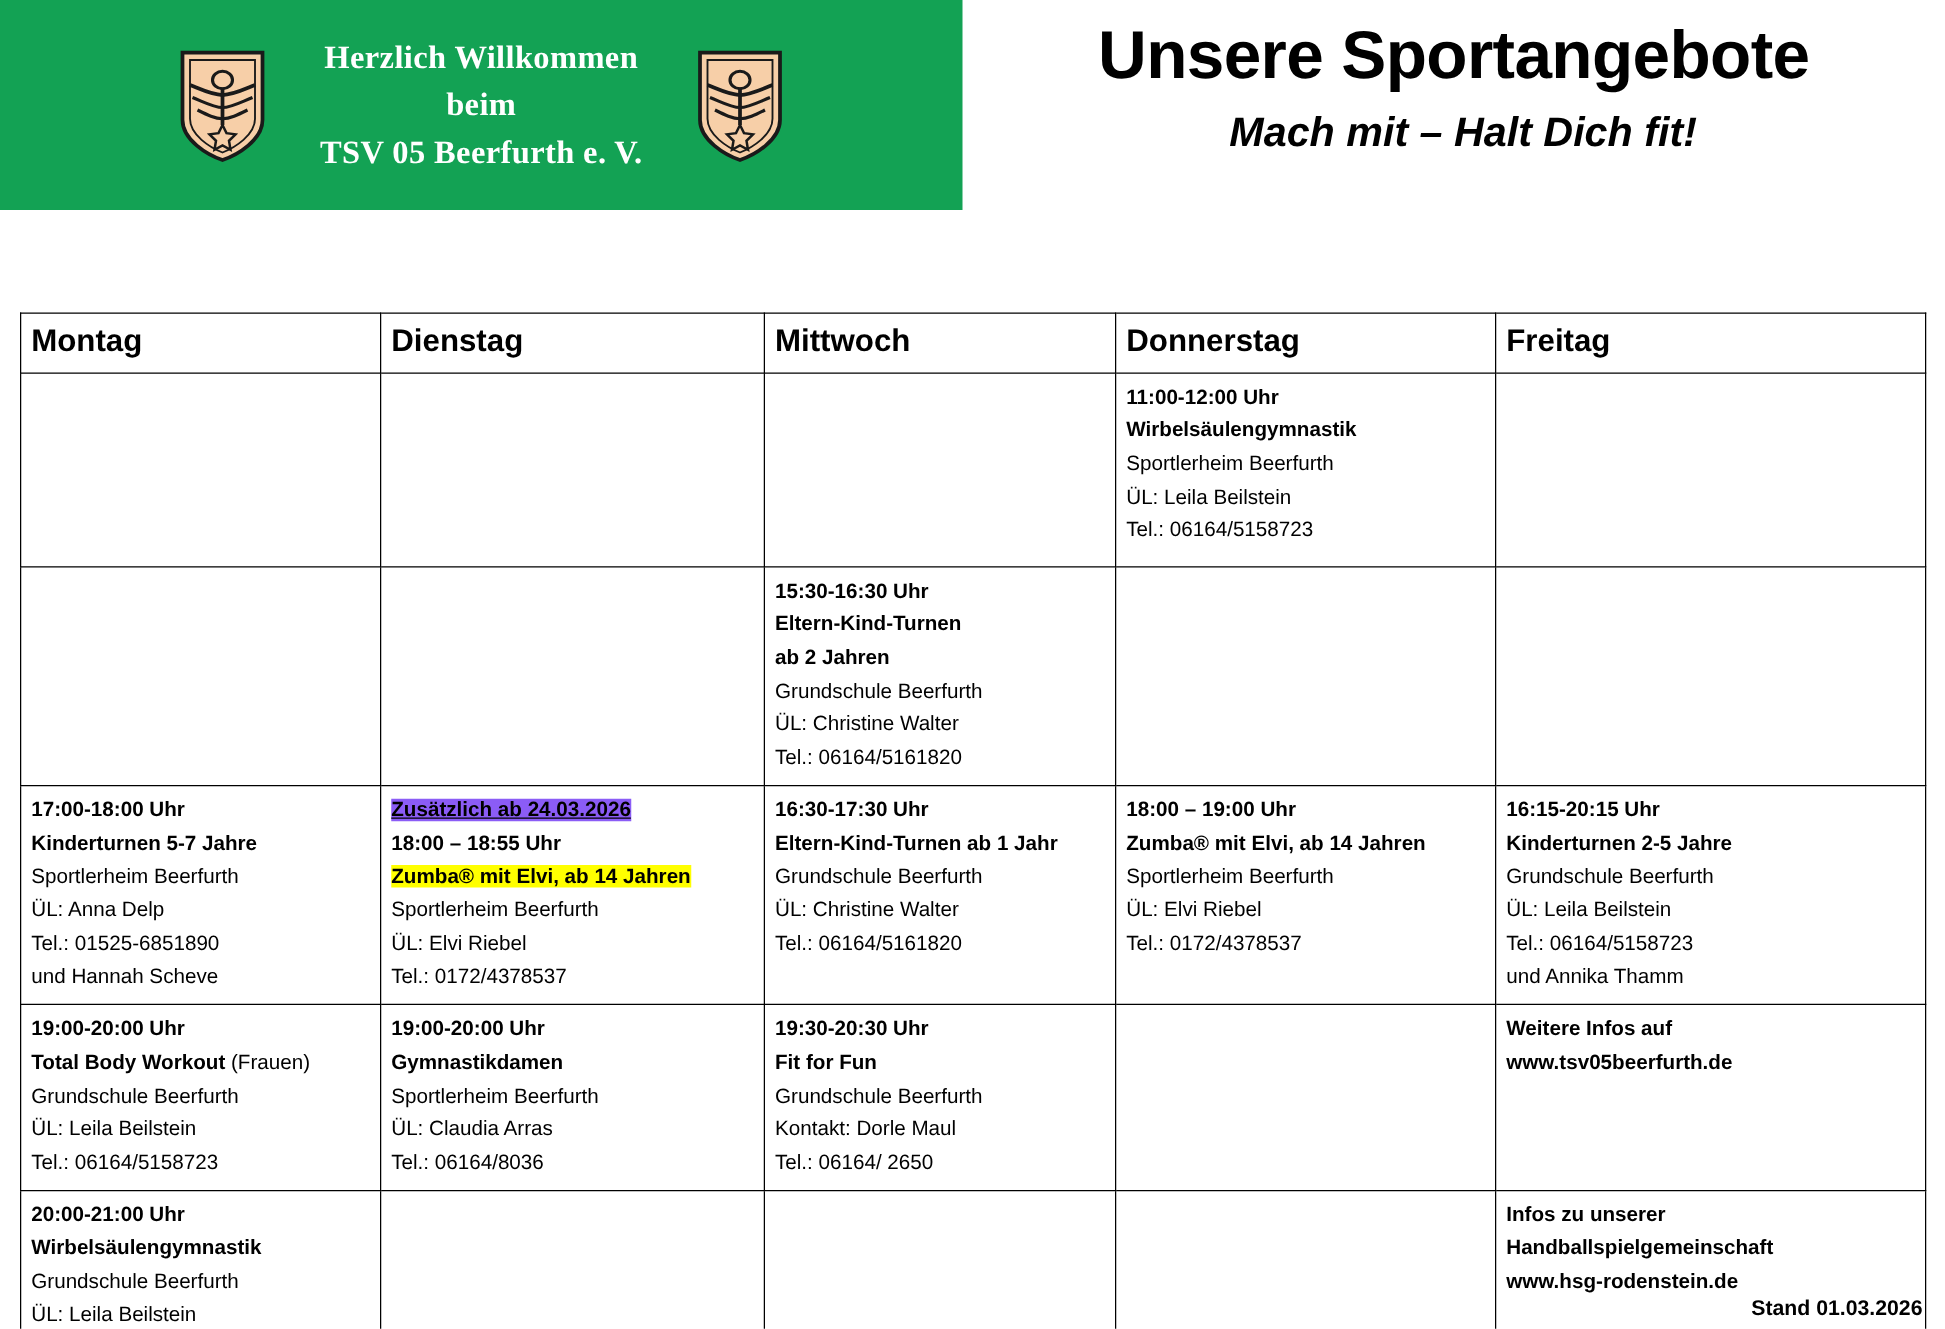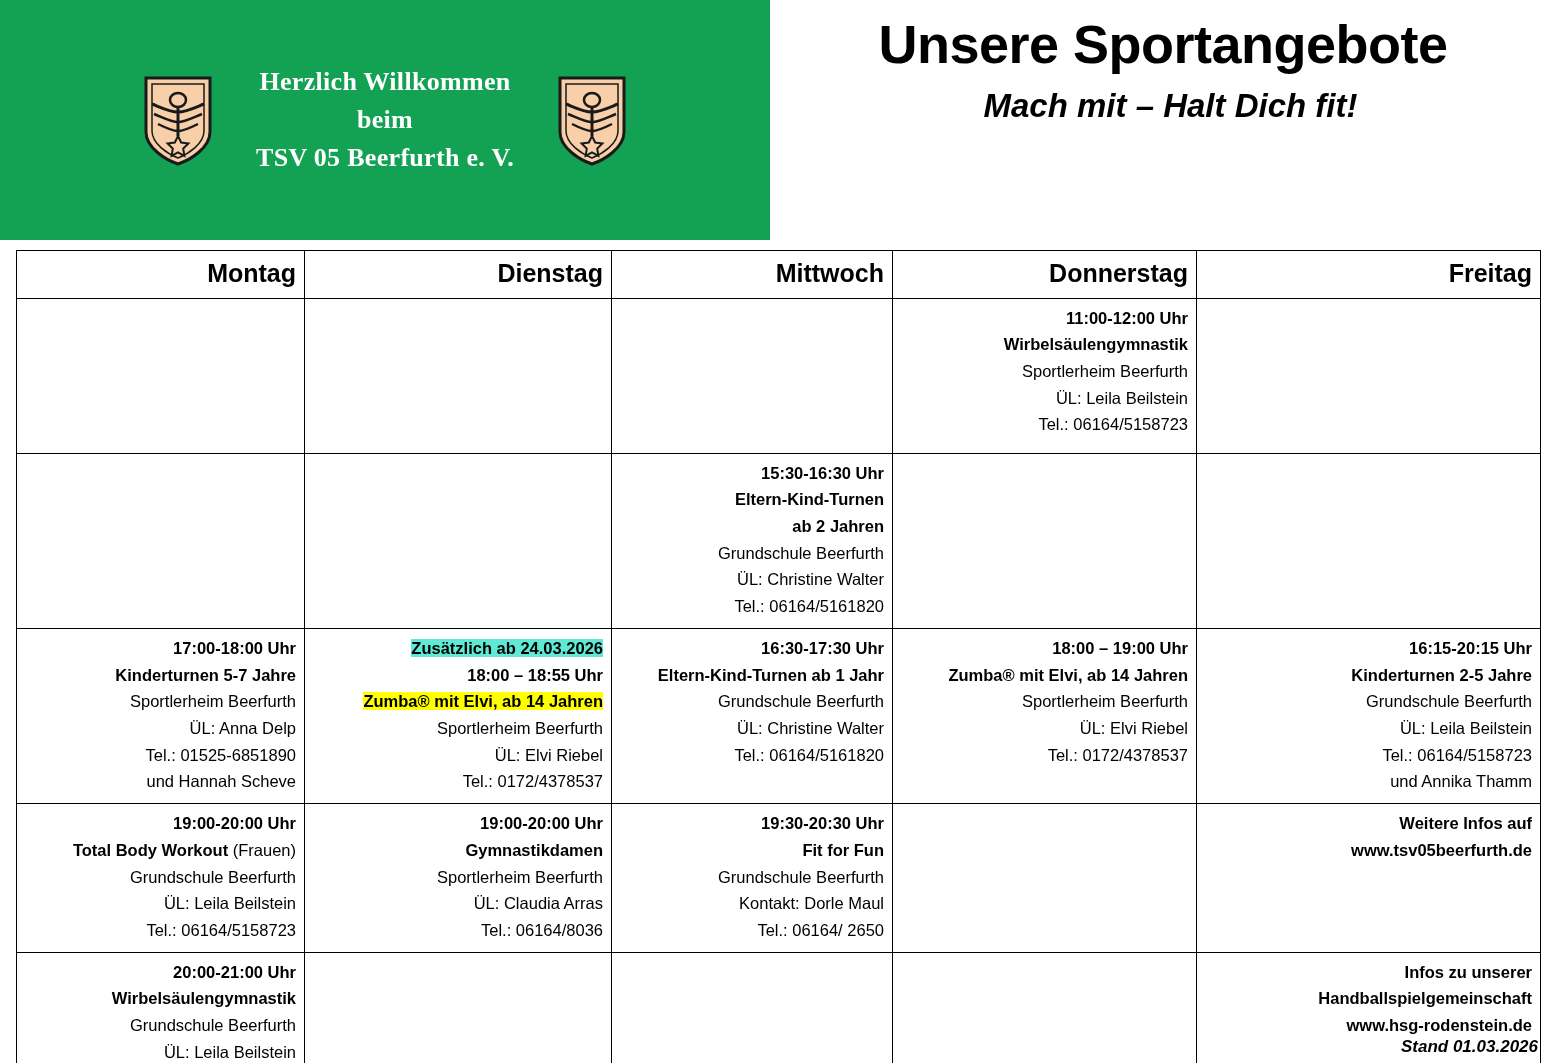--- a/index.html
+++ b/index.html
@@ -17,21 +17,21 @@
   }
 
   
   .header {
     display: flex;
     align-items: flex-start;
     height: 220px;
   }
   .banner {
     width: 770px;
-    height: 240px;
+    height: 168px;
     background: #13a254;
     display: flex;
     align-items: center;
     justify-content: center;
     gap: 40px;
     position: relative;
   }
   .banner-text {
     font-family: "Liberation Serif", serif;
     color: #ffffff;
@@ -71,21 +71,21 @@
     table-layout: fixed;
     width: 1524px;
     margin: 30px 16px 0 16px;
   }
   .schedule td, .schedule th {
     border: 1.5px solid #000000;
     vertical-align: top;
     padding: 6px 8px 8px 8px;
     font-size: 16.5px;
     line-height: 1.62;
-    text-align: right;
+    text-align: left;
   }
   .schedule th {
     font-size: 25px;
     font-weight: bold;
     padding: 2px 8px 4px 8px;
     height: 40px;
   }
   .col-mo { width: 288px; }
   .col-di { width: 307px; }
   .col-mi { width: 281px; }
@@ -97,40 +97,40 @@
   .r3 td { height: 154px; }
   .r4 td { height: 130px; }
   .r5 td { height: 128px; }
 
   .b { font-weight: bold; }
   .hl {
     background: #ffff00;
     font-weight: bold;
   }
   .hl-u {
-    background: #5eead4;
-    font-weight: bold;
+    background: #8b5cf6;
+    font-weight: bold;
+    text-decoration: underline;
   }
   .nowrap { white-space: nowrap; }
 
   .info-cell {
     text-align: center;
     font-weight: bold;
     font-size: 19px;
     line-height: 1.55;
     vertical-align: middle;
   }
 
   .stand {
     position: absolute;
     right: 18px;
     bottom: 6px;
     font-size: 17px;
     font-weight: bold;
-    font-style: italic;
   }
 </style>
 </head>
 <body>
 
 <div class="header">
 
   <div class="banner">
     <span class="crest">
       <svg viewBox="0 0 76 92" width="76" height="92" aria-hidden="true">

